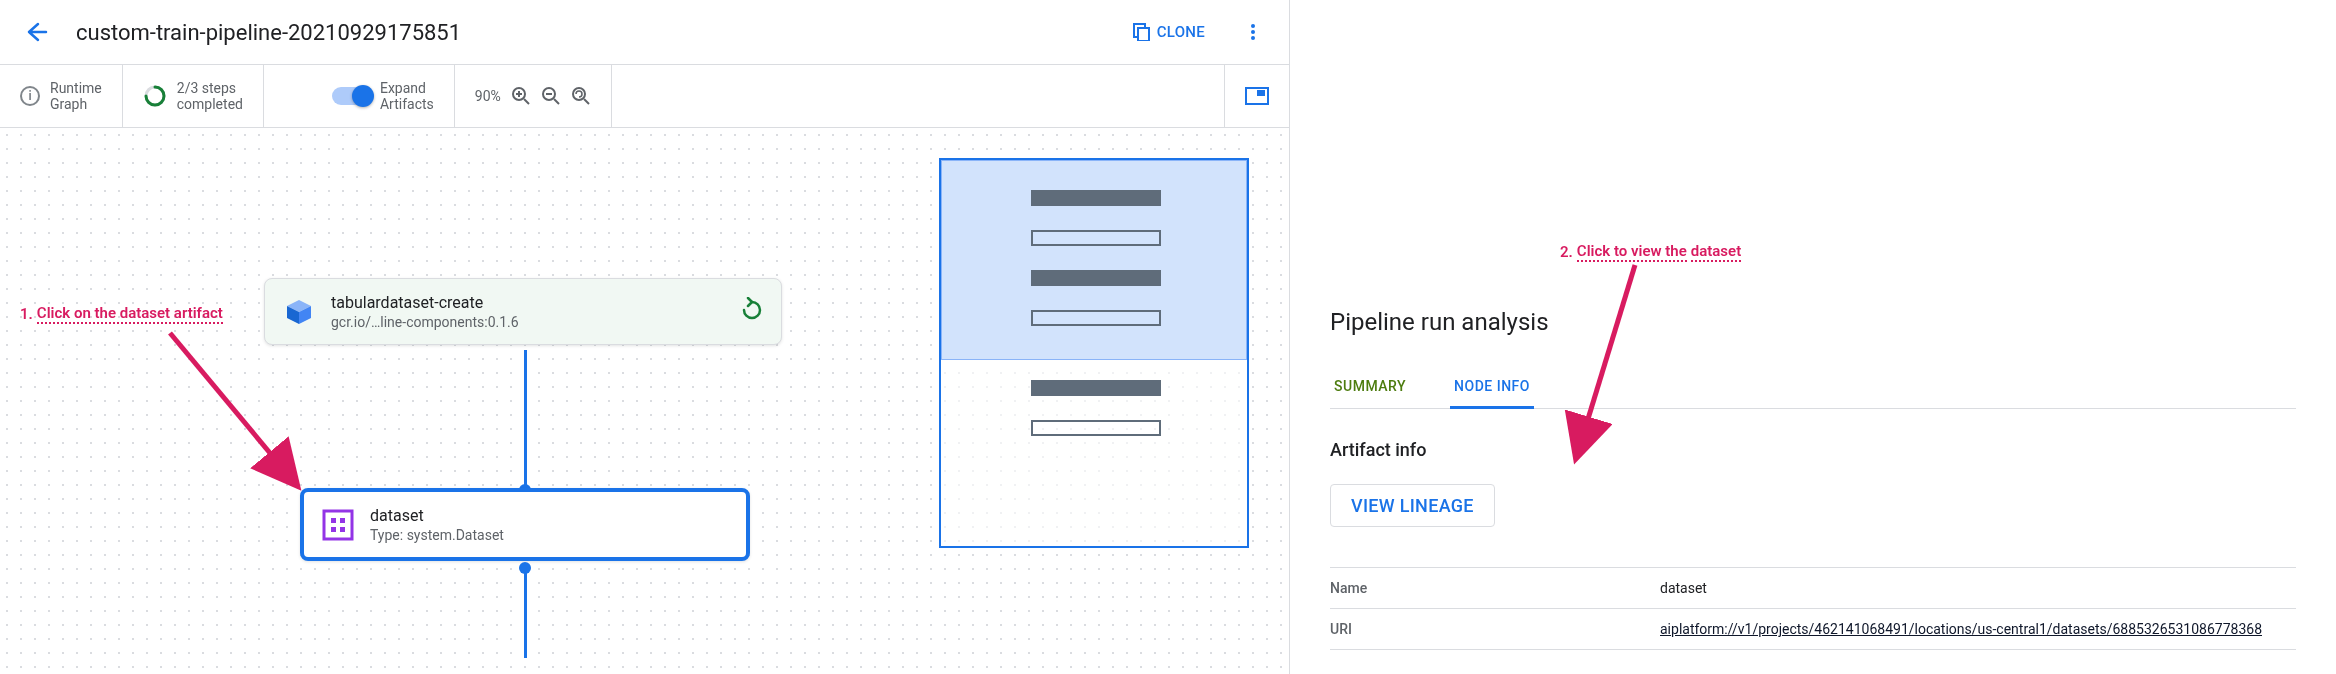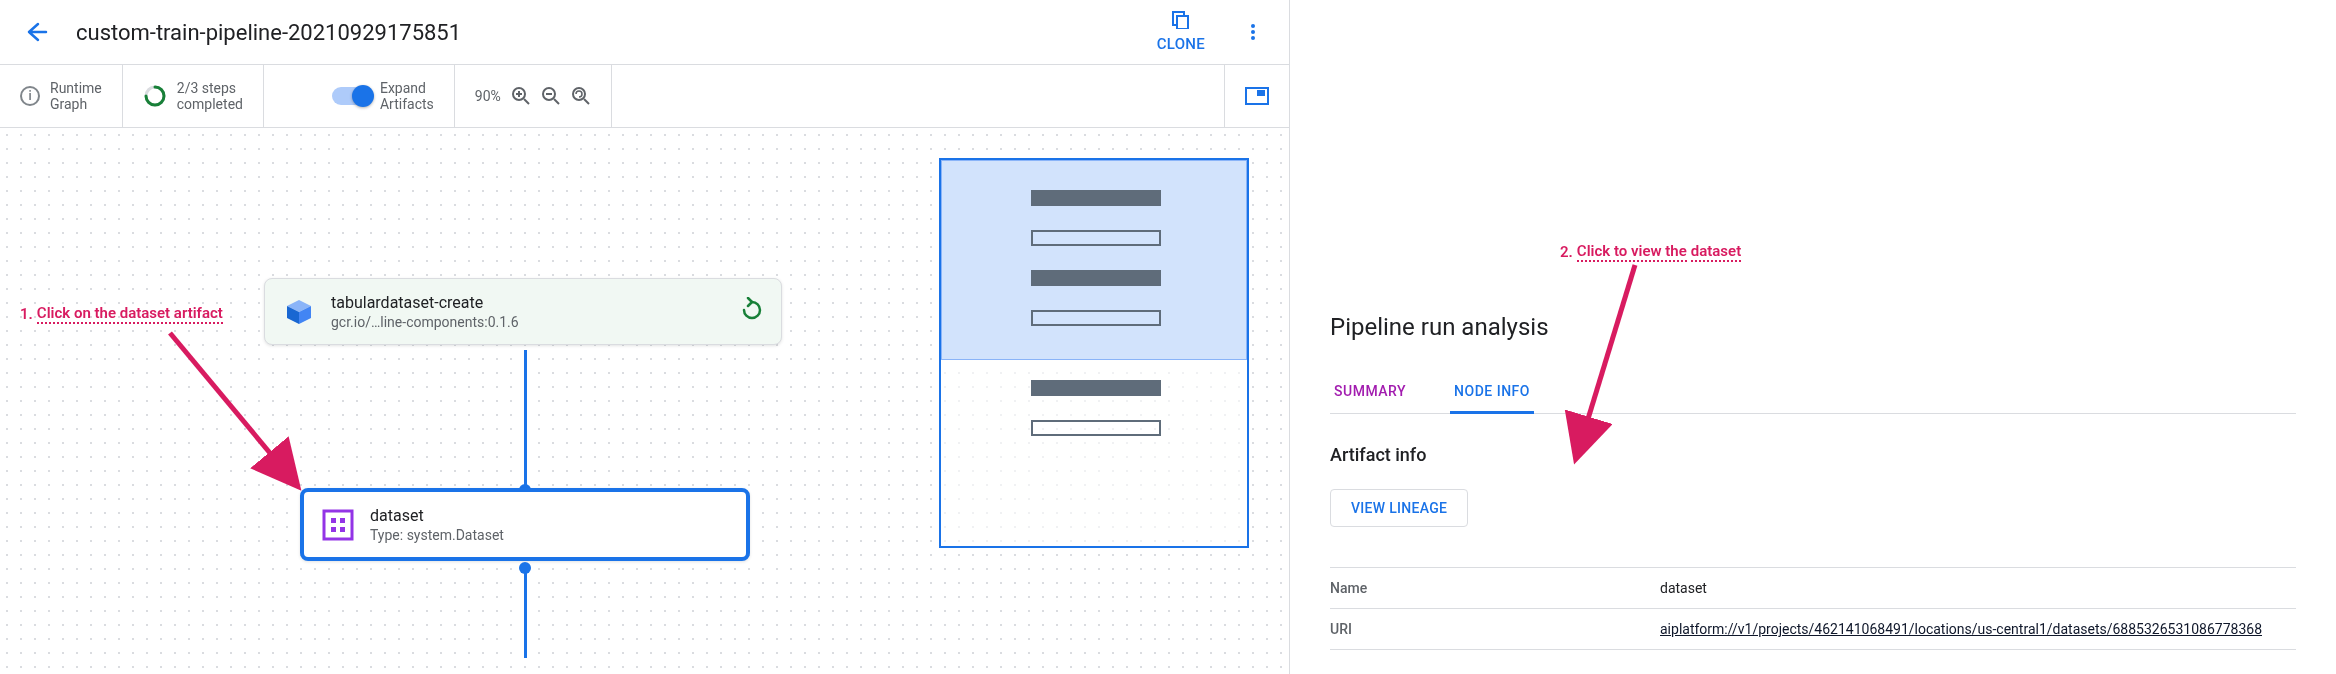--- a/index.html
+++ b/index.html
@@ -5,21 +5,21 @@
   * { box-sizing: border-box; margin: 0; padding: 0; }
   body { font-family: 'Google Sans', Roboto, Arial, sans-serif; font-size: 14px; color: #202124; background: #fff; width: 2336px; height: 674px; overflow: hidden; }
   .app { display: flex; width: 100%; height: 100%; border-radius: 10px; }
   .left-pane { width: 1290px; border-right: 1px solid #dadce0; display: flex; flex-direction: column; }
   .right-pane { flex: 1; padding: 24px 40px; display: flex; flex-direction: column; justify-content: flex-end; }
 
   
   .header { display: flex; align-items: center; height: 64px; padding: 0 16px; }
   .back-btn { width: 40px; height: 40px; display:flex; align-items:center; justify-content:center; color:#1a73e8; border-radius:50%; }
   .pipeline-title { font-size: 22px; margin-left: 20px; flex: 1; white-space: nowrap; }
-  .clone-btn { display:flex; align-items:center; gap:6px; color:#1a73e8; font-weight:500; font-size:15px; padding:8px 12px; letter-spacing:0.3px;flex-direction:column; }
+  .clone-btn { display:flex; align-items:center; gap:6px; color:#1a73e8; font-weight:500; font-size:15px; padding:8px 12px; letter-spacing:0.3px; }
   .kebab { width:40px; height:40px; display:flex; align-items:center; justify-content:center; color:#1a73e8; margin-left:16px; }
 
   
   .toolbar { display:flex; align-items:center; height:64px; border-top:1px solid #dadce0; border-bottom:1px solid #dadce0; }
   .toolbar .cell { display:flex; align-items:center; gap:10px; padding:0 20px; height:100%; border-right:1px solid #dadce0; color:#5f6368; font-size:14px; }
   .toolbar .cell:last-child { border-right:none; }
   .info-icon { width:20px; height:20px; border:2px solid #80868b; border-radius:50%; display:flex; align-items:center; justify-content:center; font-size:12px; font-weight:bold; color:#80868b; }
   .status-circle svg { display:block; }
   .switch { width:40px; height:18px; background:#aecbfa; border-radius:10px; position:relative; }
   .switch::after { content:''; position:absolute; right:-2px; top:-2px; width:22px; height:22px; background:#1a73e8; border-radius:50%; box-shadow:0 1px 3px rgba(0,0,0,0.3); }
@@ -56,24 +56,24 @@
   .mm-bar.outlined { border:2px solid #5f6c7a; }
 
   
   .annotation { position:absolute; color:#d81b60; font-weight:600; font-size:15px; display:flex; align-items:center; gap:4px; }
   .annotation .dotted { border-bottom:2px dotted #d81b60; }
   .arrow { position:absolute; }
 
   
   .rp-title { font-size:24px; font-weight:400; margin-bottom:30px; }
   .tabs { display:flex; gap:40px; border-bottom:1px solid #dadce0; margin-bottom:30px; }
-  .tab { padding:12px 4px; font-size:14px; font-weight:500; color:#a21caf; letter-spacing:0.5px; }
+  .tab { padding:12px 4px; font-size:14px; font-weight:500; color:#4d7c0f; letter-spacing:0.5px; }
   .tab.active { color:#1a73e8; border-bottom:3px solid #1a73e8; margin-bottom:-1px; }
   .section-title { font-size:18px; font-weight:500; margin-bottom:24px; }
-  .lineage-btn { border:1px solid #dadce0; padding:10px 20px; color:#1a73e8; font-weight:500; font-size:14px; border-radius:4px; display:inline-block; margin-bottom:40px; letter-spacing:0.3px; }
+  .lineage-btn { border:1px solid #dadce0; padding:10px 20px; color:#1a73e8; font-weight:500; font-size:18px; border-radius:4px; display:inline-block; margin-bottom:40px; letter-spacing:0.3px; }
   .info-table { width:100%; border-collapse:collapse; }
   .info-table tr { border-bottom:1px solid #dadce0; }
   .info-table tr:first-child { border-top:1px solid #dadce0; }
   .info-table td { padding:12px 0; vertical-align:top; }
   .info-table td:first-child { width:330px; font-weight:500; color:#5f6368;margin-left:40px; }
   .link { color:#0f172a; text-decoration:underline; }
 
   .right-wrap { position:relative; }
 </style>
 </head>

